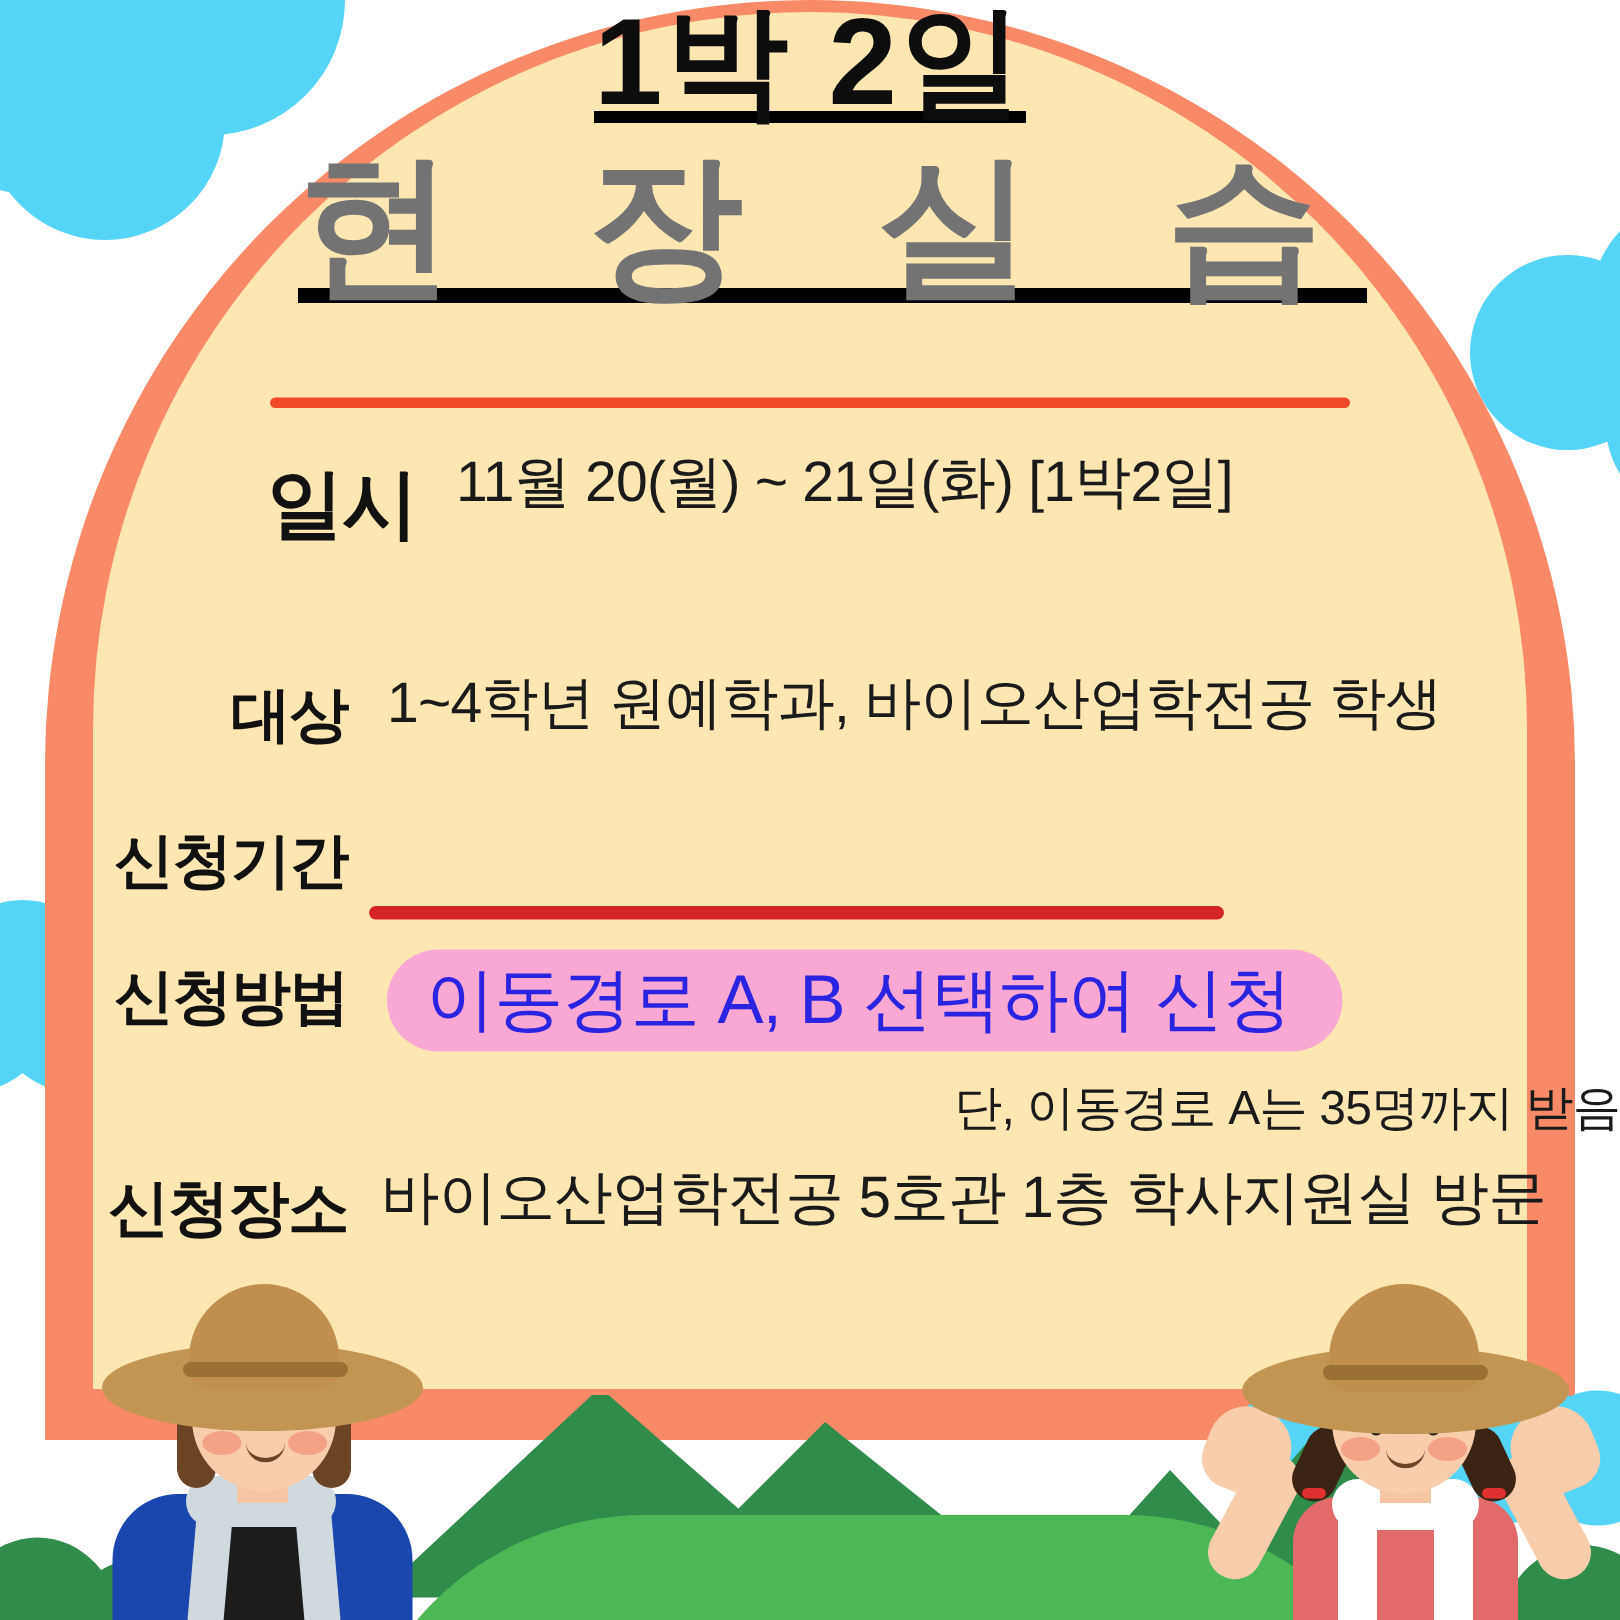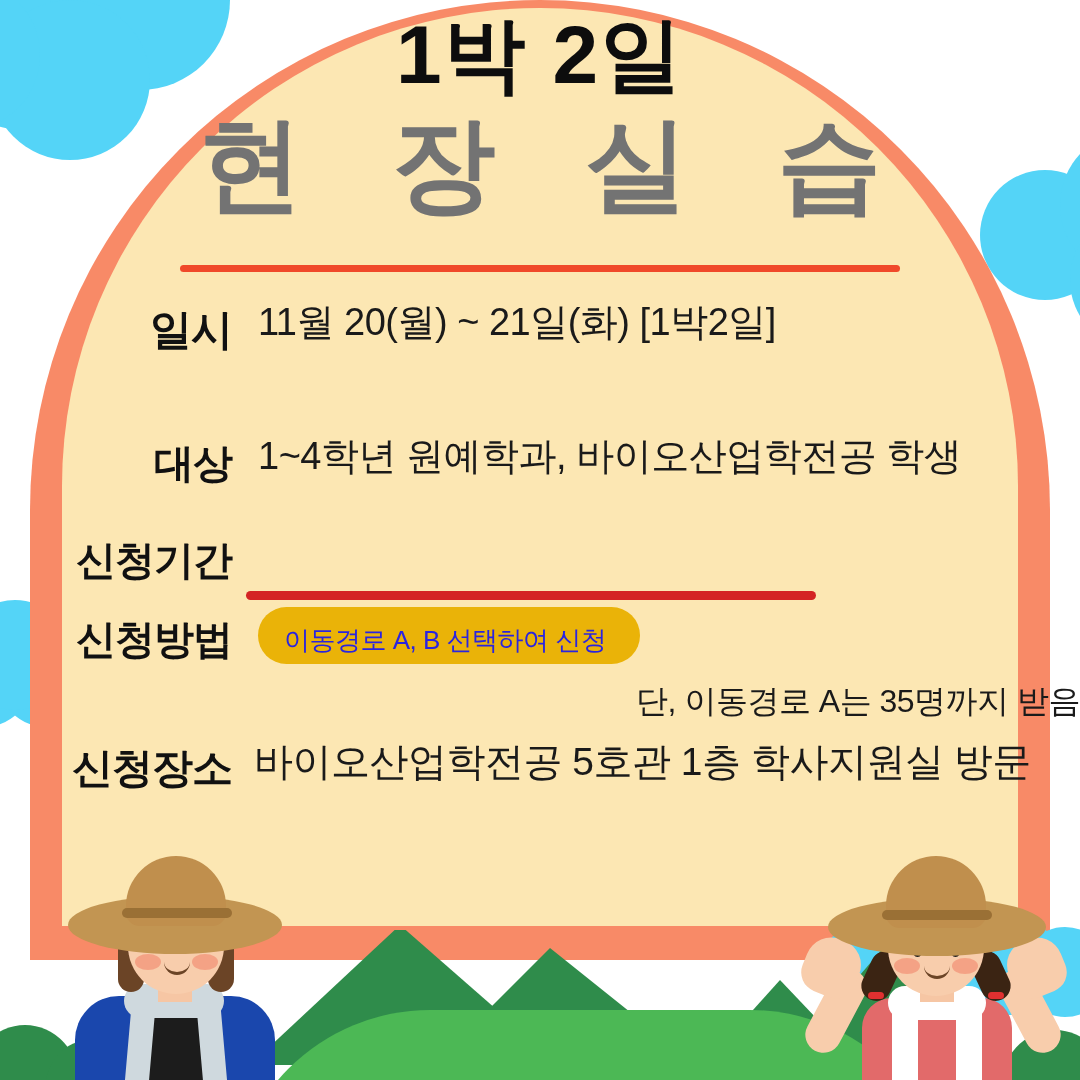--- a/index.html
+++ b/index.html
@@ -43,21 +43,21 @@
     background:#f88a67;
     border-radius:510px 510px 0 0;
   }
   .arch-inner{
     position:absolute;left:62px;top:8px;width:956px;height:918px;
     background:#fce7b3;
     border-radius:478px 478px 0 0;
   }
 
   
-  .title-wrap{position:absolute;left:62px;top:14px;width:956px;text-align:center;}
+  .title-wrap{position:absolute;left:62px;top:1px;width:956px;text-align:center;text-decoration:underline;}
   .title-line1{
     font-size:82px;font-weight:900;color:#0d0d0d;letter-spacing:2px;
     line-height:1.0;margin:0;
     font-family:"Liberation Sans","DejaVu Sans",sans-serif;
   }
   .title-line2{
     font-size:104px;font-weight:900;color:#737373;letter-spacing:30px;
     line-height:1.12;margin:10px 0 0 0;padding-left:30px;
     font-family:"Liberation Sans","DejaVu Sans",sans-serif;
   }
@@ -73,34 +73,34 @@
     width:232px;flex:0 0 232px;text-align:right;
     font-size:40px;font-weight:900;color:#111111;letter-spacing:-1px;
     font-family:"Liberation Sans","DejaVu Sans",sans-serif;
   }
   .value{
     flex:1;padding-left:26px;font-size:38px;color:#1a1a1a;font-weight:400;
     letter-spacing:-0.5px;line-height:1.1;
   }
 
   #row-date{margin-top:6px;}
-  #row-date .label{font-size:42px;}
+  #row-date .label{font-size:51px;margin-left:46px;}
   #row-target{margin-top:78px;}
   #row-period{margin-top:42px;position:relative;}
   #row-period .value{
     font-style:italic;font-size:40px;letter-spacing:2px;font-weight:500;
   }
   .period-underline{
     position:absolute;left:246px;top:58px;width:570px;height:9px;
     background:#d42424;border-radius:5px;
   }
-  #row-method{margin-top:23px;position:relative;align-items:center;}
+  #row-method{margin-top:36px;position:relative;}
   .pill{
-    display:inline-block;background:#eab308;color:#2a24e0;
-    border-radius:40px;padding:19px 34px 9px 26px;font-size:26px;
+    display:inline-block;background:#f9a8d4;color:#2a24e0;
+    border-radius:40px;padding:8px 34px 9px 26px;font-size:46px;
     letter-spacing:-0.5px;position:relative;top:-4px;
   }
   #row-note{margin-top:16px;}
   #row-note .value{
     padding-left:26px;font-size:32px;text-align:right;
   }
   #row-note .note-inner{display:block;padding-left:150px;}
   #row-place{margin-top:22px;}
   #row-place .label{font-size:41px;}
   #row-place .value{font-size:39px;padding-left:22px;}

